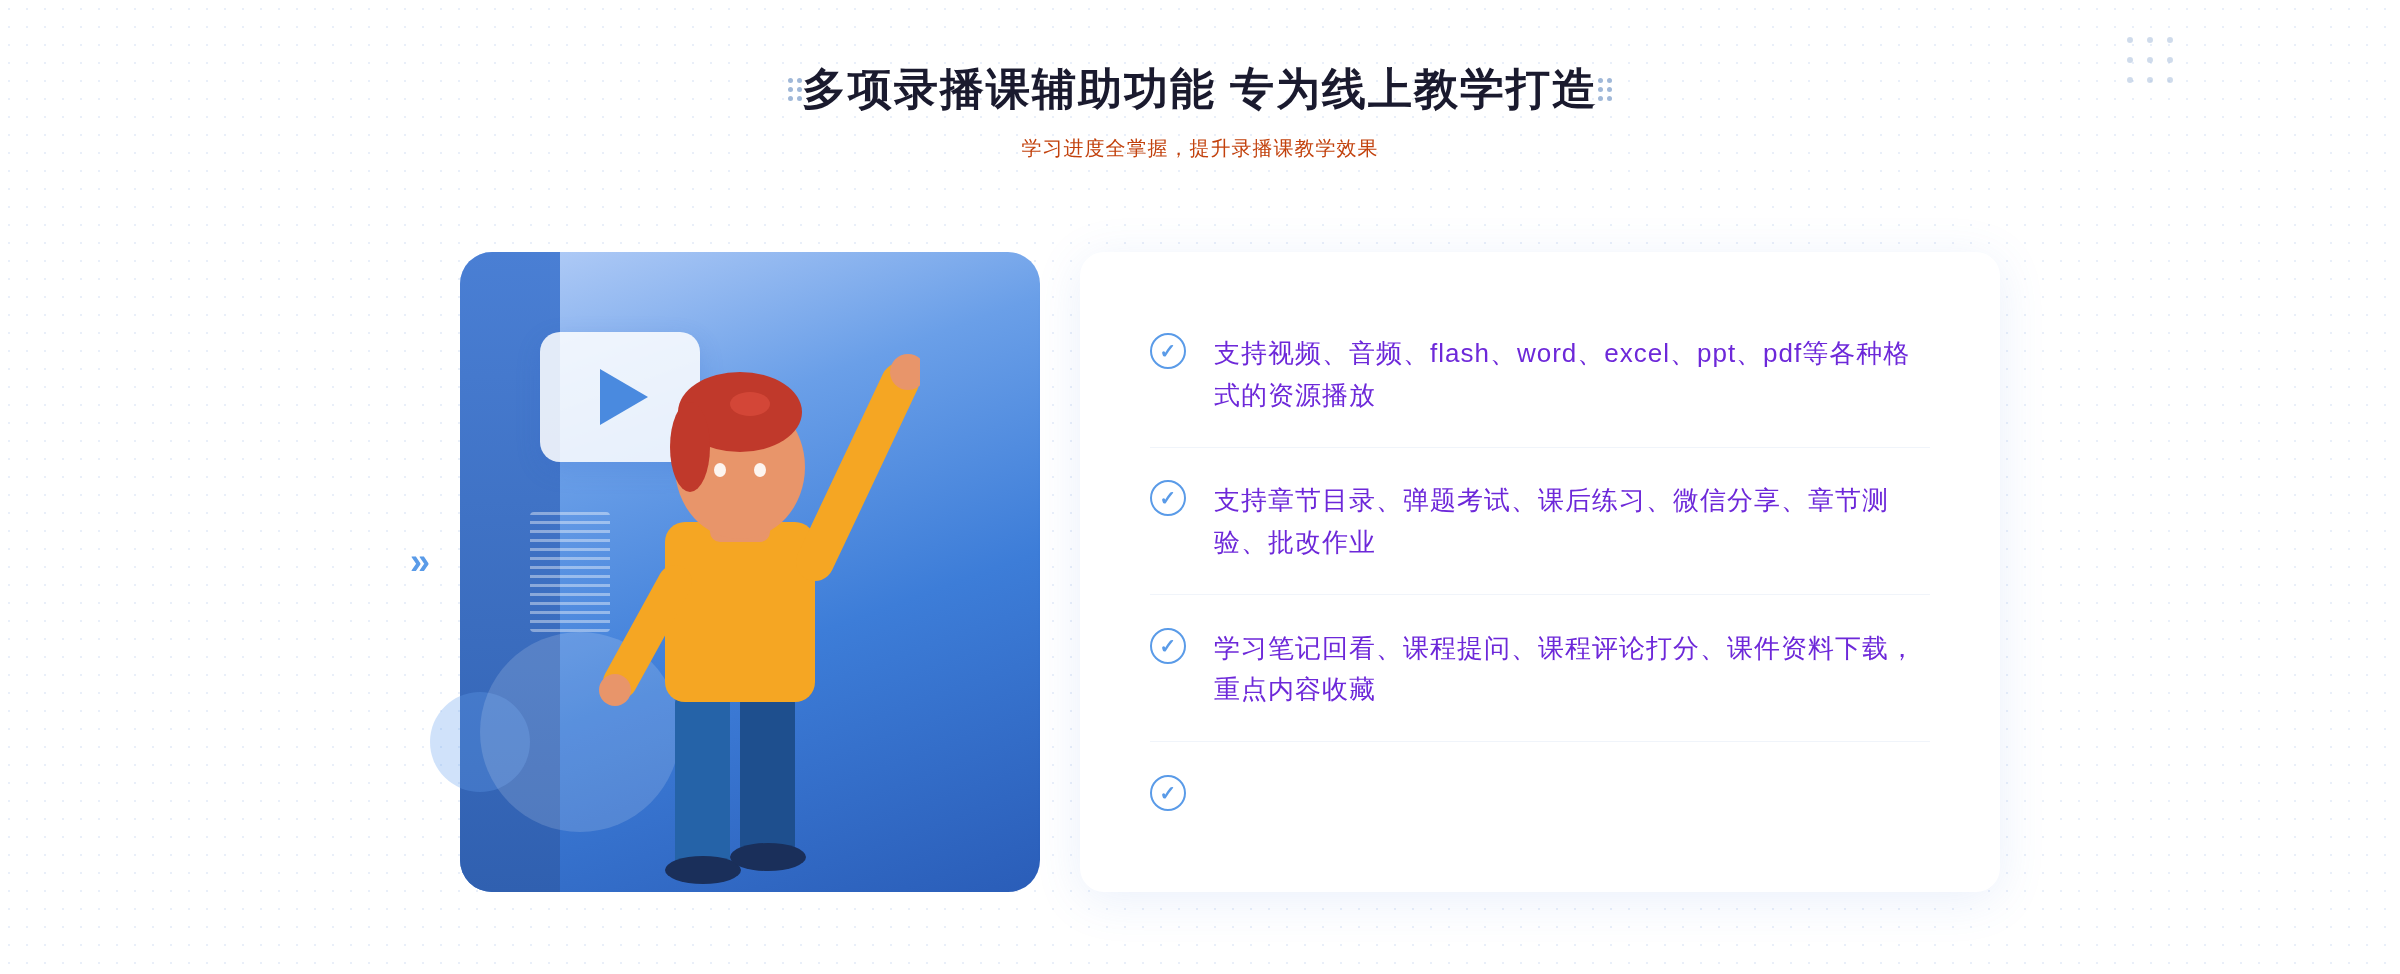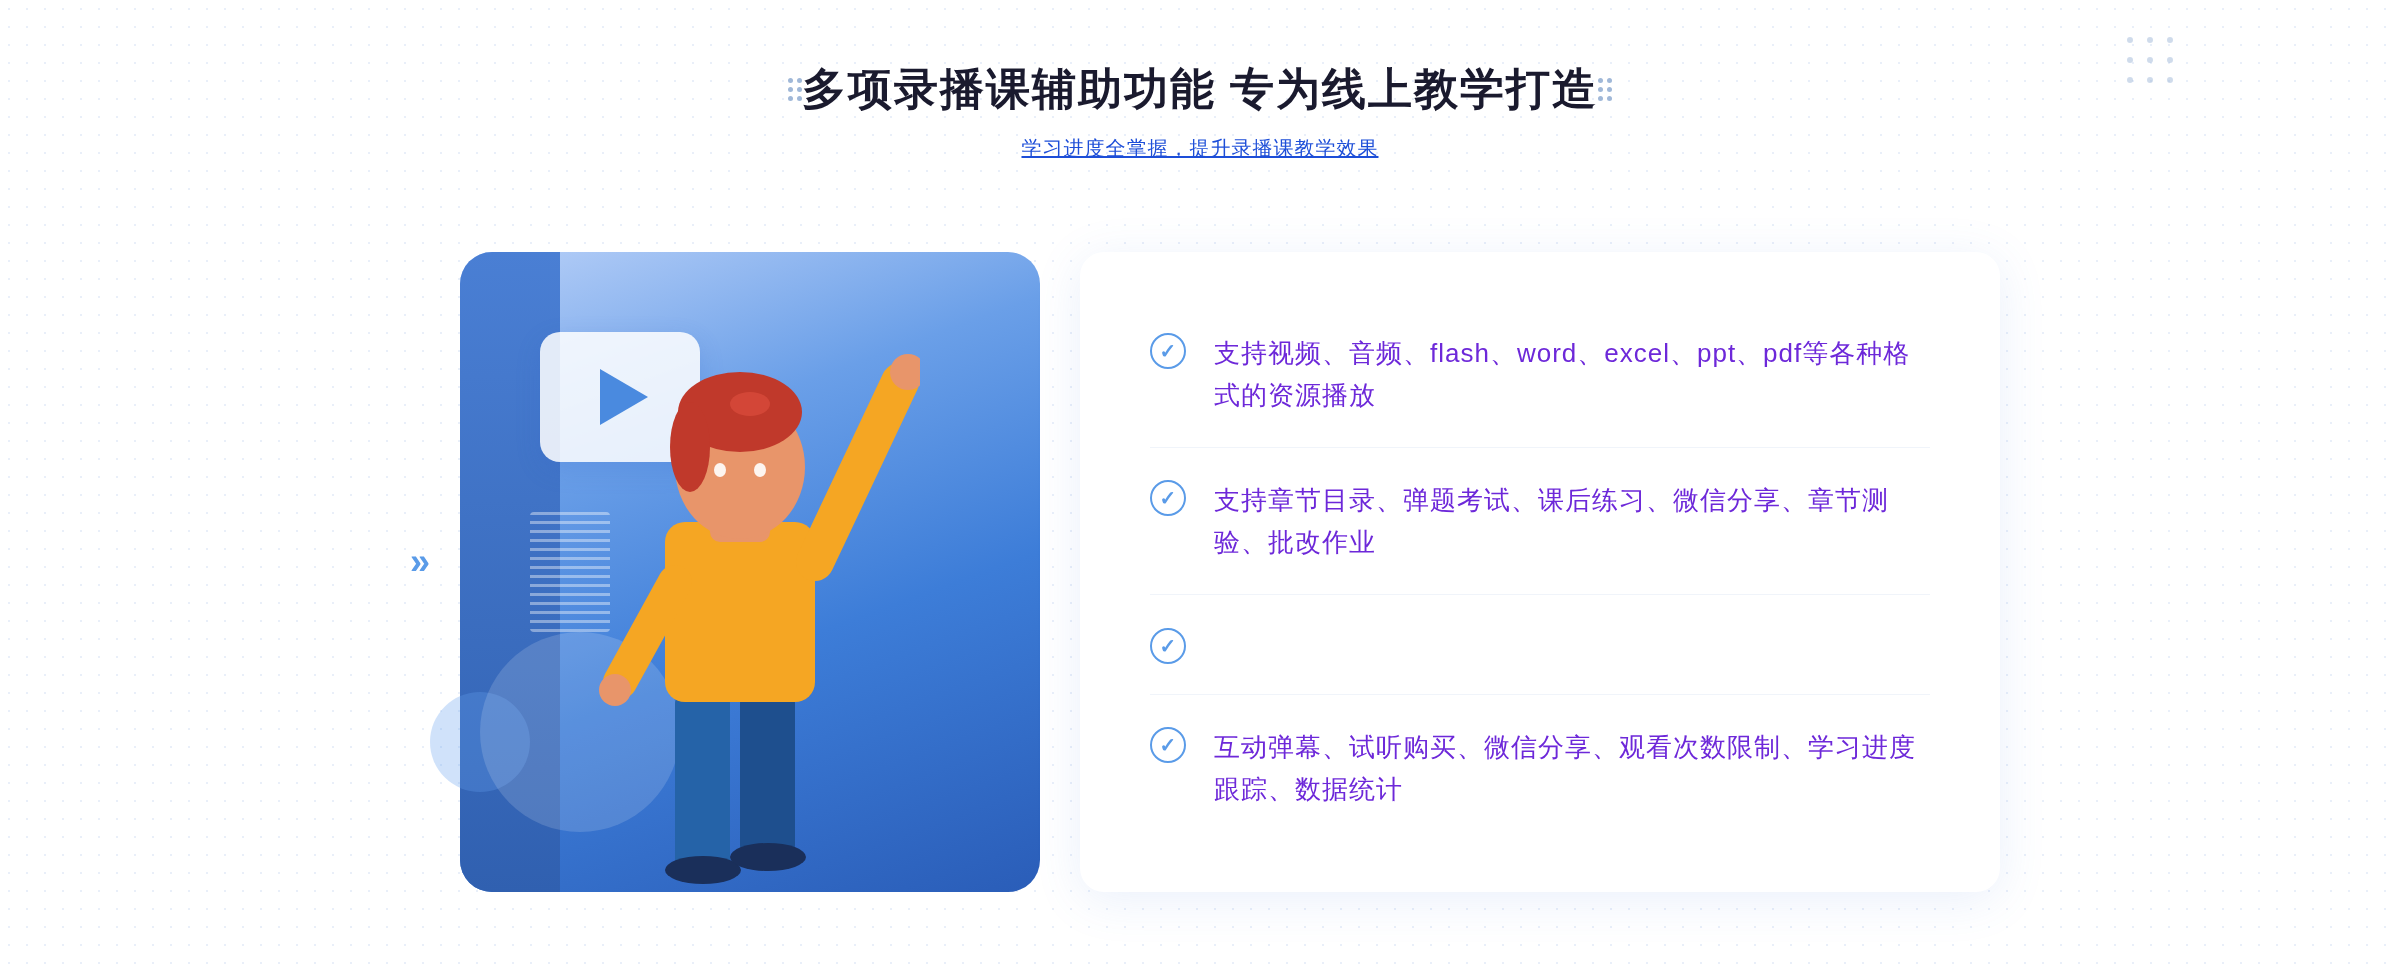--- a/index.html
+++ b/index.html
@@ -81,23 +81,22 @@
 
     .main-title {
       font-size: 44px;
       font-weight: 700;
       color: #1a1a2e;
       letter-spacing: 2px;
     }
 
     .sub-title {
       font-size: 20px;
-      color: #1d4ed8;
+      color: #c2410c;
       letter-spacing: 1px;
-      text-decoration: underline;
     }
 
     .content-section {
       display: flex;
       align-items: flex-start;
       width: 1600px;
       gap: 0;
       position: relative;
       z-index: 1;
     }
@@ -438,26 +437,26 @@
         <div class="check-circle">
           <span class="check-mark">✓</span>
         </div>
         <p class="feature-text">支持章节目录、弹题考试、课后练习、微信分享、章节测验、批改作业</p>
       </div>
 
       <div class="feature-item">
         <div class="check-circle">
           <span class="check-mark">✓</span>
         </div>
+        <p class="feature-text">学习笔记回看、课程提问、课程评论打分、课件资料下载，重点内容收藏</p>
       </div>
 
       <div class="feature-item">
         <div class="check-circle">
           <span class="check-mark">✓</span>
         </div>
-        <p class="feature-text">互动弹幕、试听购买、微信分享、观看次数限制、学习进度跟踪、数据统计</p>
       </div>
 
     </div>
 
   </div>
 
 </div>
 
 </body></html>

